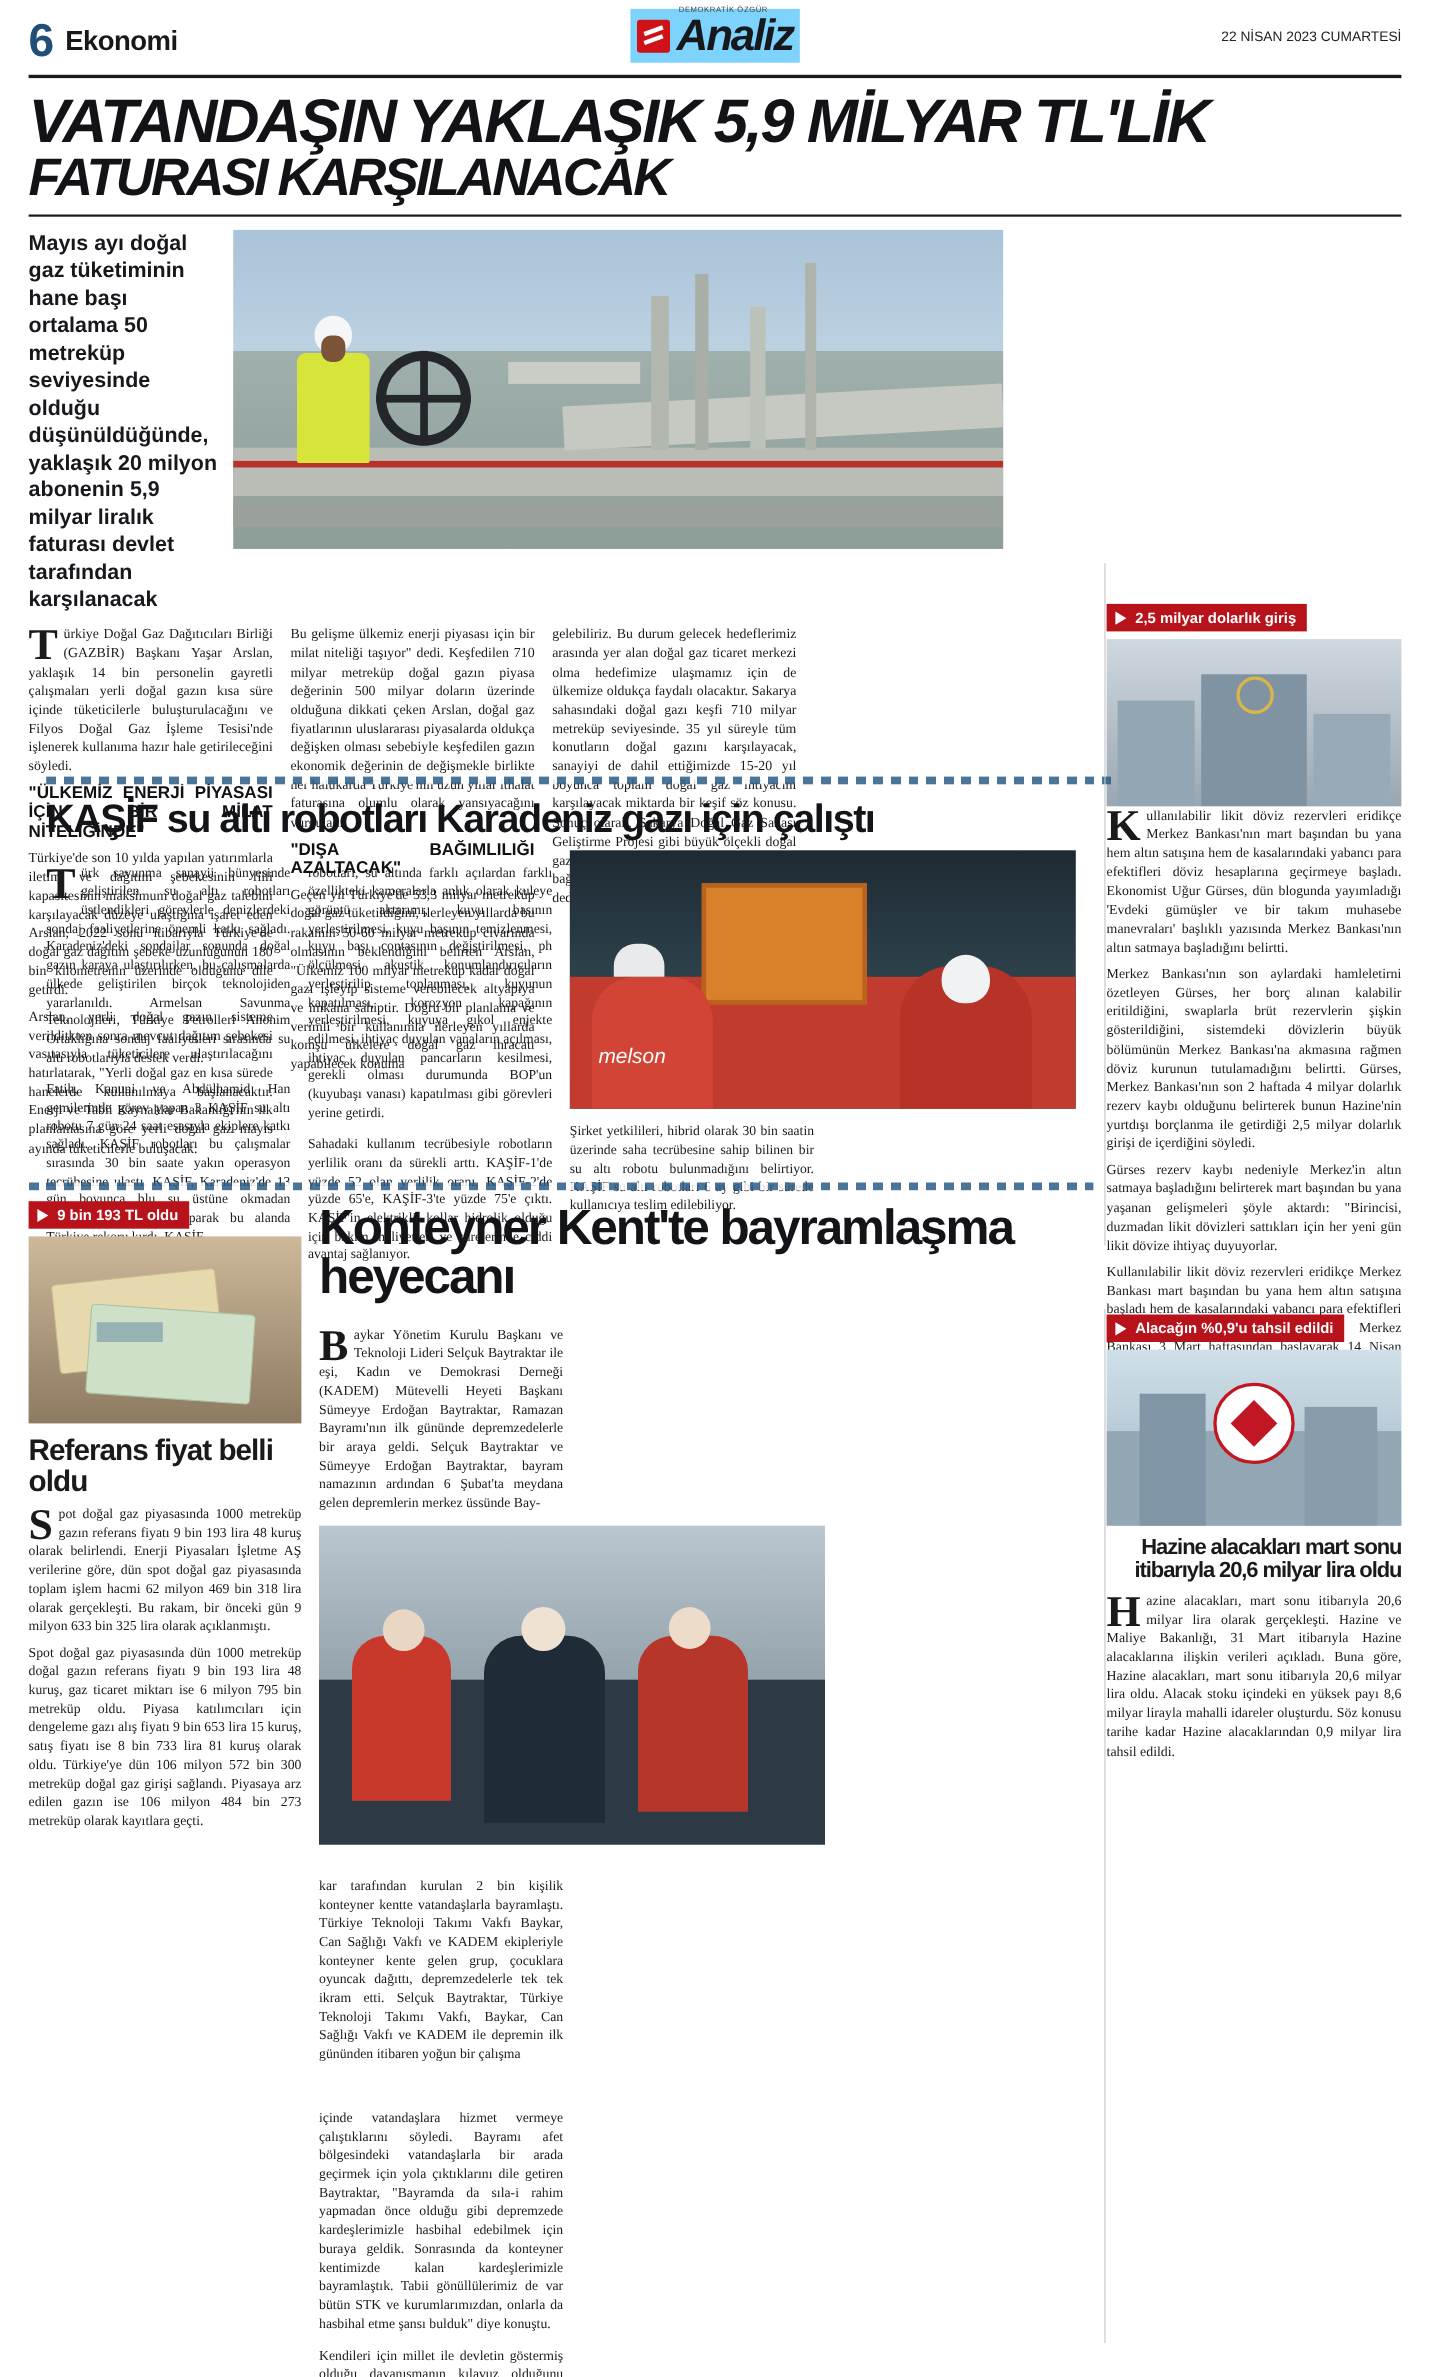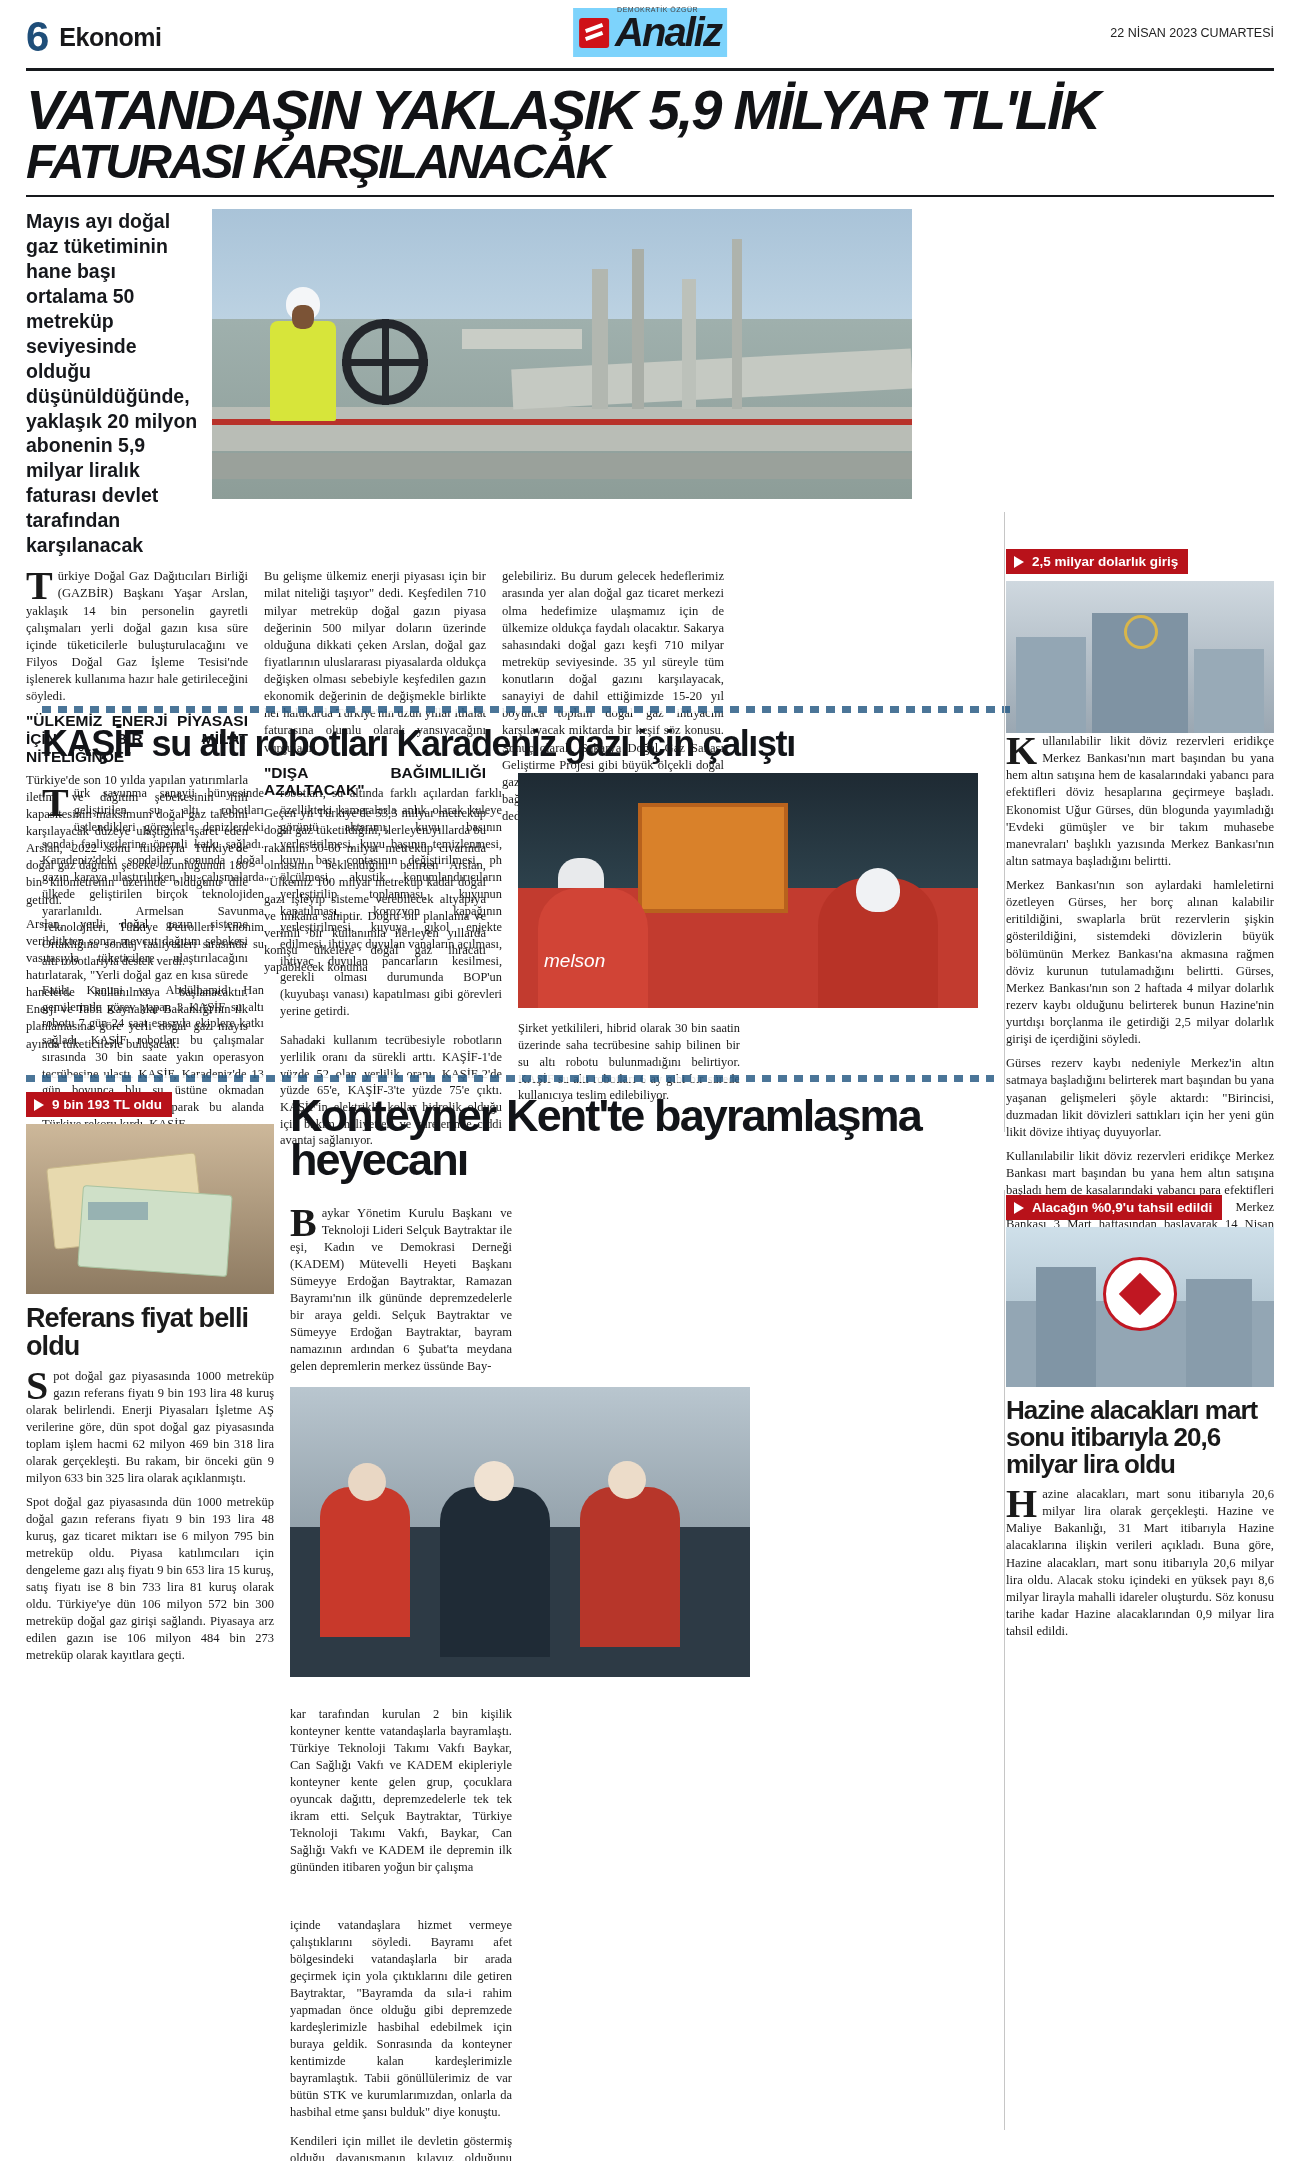--- a/index.html
+++ b/index.html
@@ -136,21 +136,21 @@
   .bigtitle {
     font-family:"Liberation Sans", sans-serif; font-weight:bold; font-size:45px; line-height:0.98;
     letter-spacing:-1.9px; margin:2px 0 10px 0; color:#121418;
   }
   .bottom-right { width:700px; }
   .br-cols { display:flex; gap:16px;flex-direction:column; }
   .br-cols .c { width:222px; font-size:12.5px; line-height:1.36; text-align:justify; }
   .ph6 { width:460px; height:290px; background:linear-gradient(180deg,#b9c6cf,#6e7d87); position:relative; overflow:hidden; margin-top:6px;}
 
   .rail2 { position:absolute; right:26px; top:1195px; width:268px; }
-  .rail2 h2 { font-family:"Liberation Sans", sans-serif; font-weight:bold; font-size:26px; line-height:1.04; letter-spacing:-1px; margin:10px 0 8px; }
+  .rail2 h2 { font-family:"Liberation Sans", sans-serif; font-weight:bold; font-size:20px; line-height:1.04; letter-spacing:-1px; margin:10px 0 8px;text-align:right; }
   .rail2 p { font-size:12.6px; line-height:1.36; text-align:justify; margin:0 0 7px; }
   .ph7 { width:268px; height:160px; background:linear-gradient(180deg,#cfe0ea,#9fb3c0); position:relative; overflow:hidden;}
 
   .vsep { position:absolute; background:#c6c6c6; width:1px; }
   .money-note { position:absolute; left:24px; top:36px; width:150px; height:82px; background:#e7d9ae; border:1px solid #c9b98c; border-radius:4px; transform:rotate(-6deg); }
   .money-note.b { left:54px; top:66px; background:#cfe0c8; border-color:#a9c3a0; transform:rotate(4deg); }
   .seal { position:absolute; left:50%; top:30px; transform:translateX(-50%); width:74px;height:74px;border-radius:50%;background:#fff;border:3px solid #c01722; }
   .seal:after{content:"";position:absolute;left:50%;top:50%;transform:translate(-50%,-50%) rotate(45deg);width:30px;height:30px;background:#c01722;}
   .bldg { position:absolute; bottom:0; background:#8ea3b3; }
 </style>

